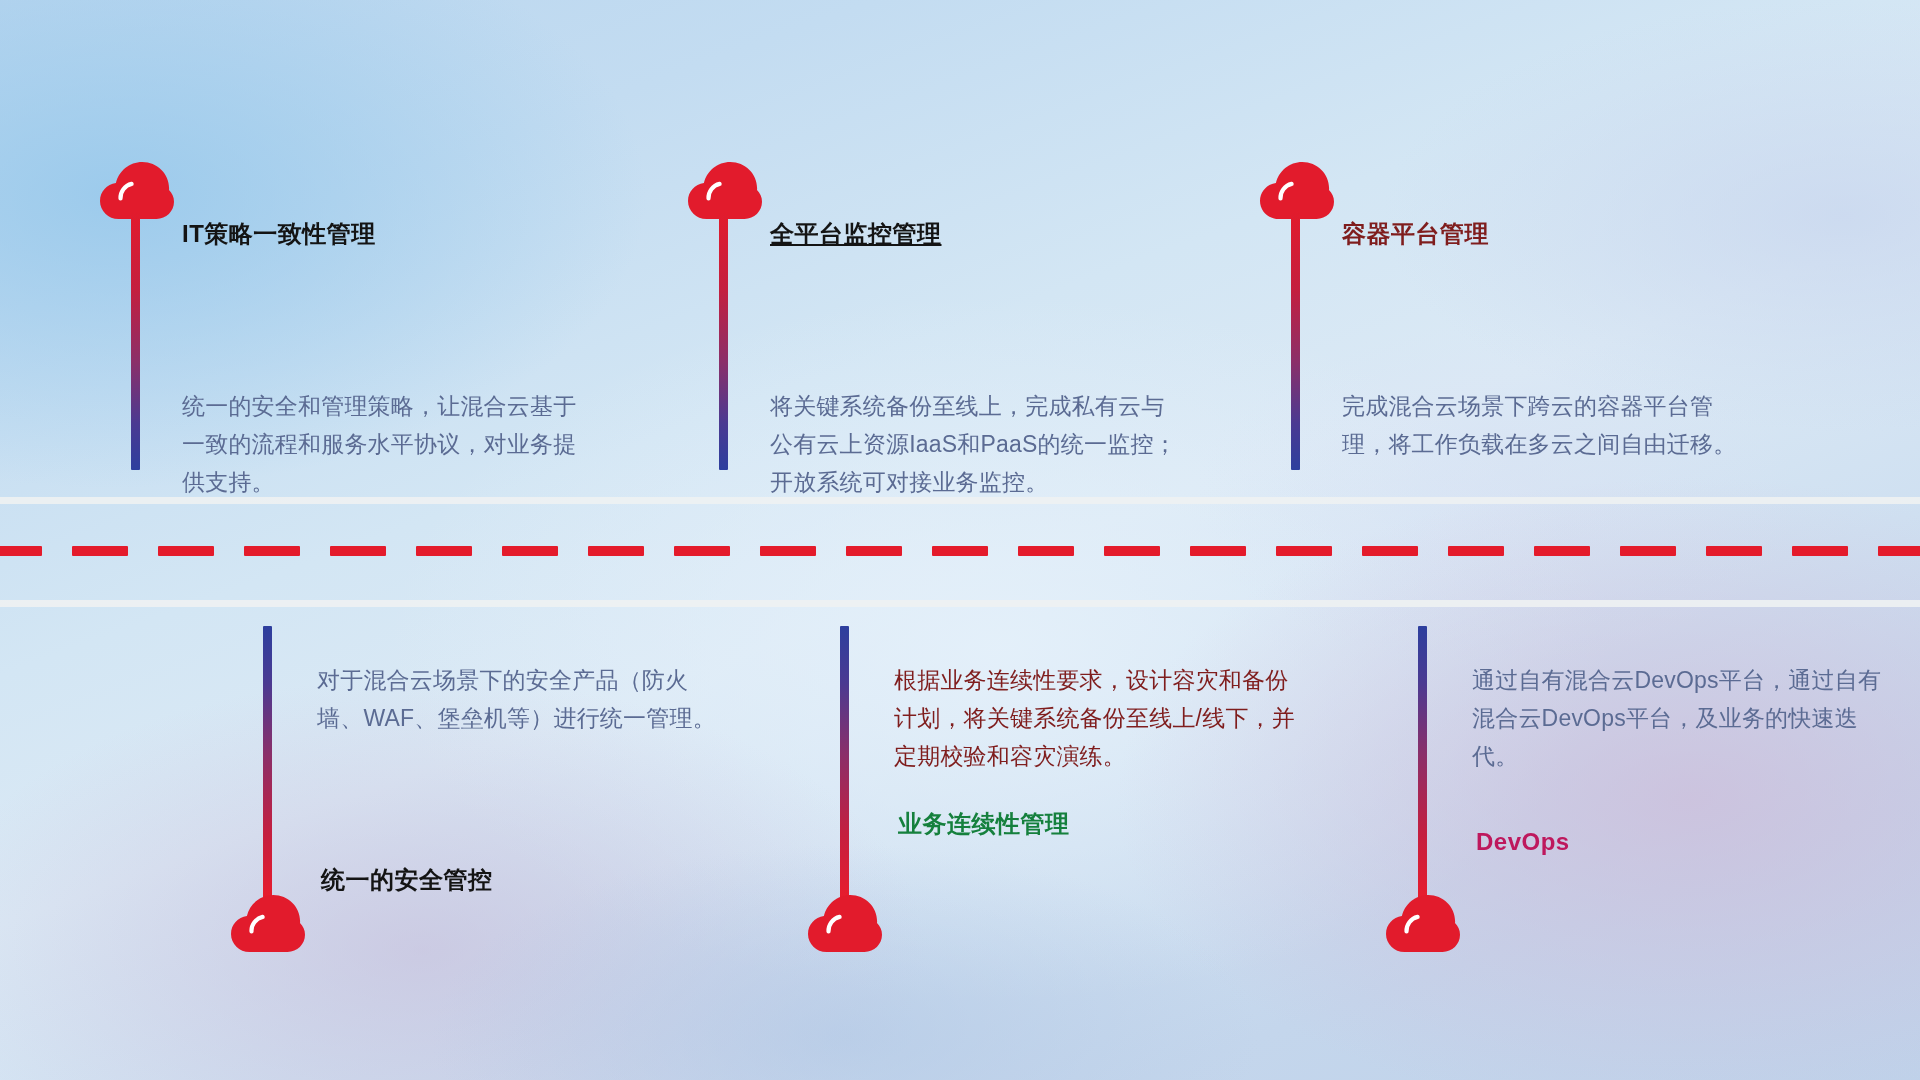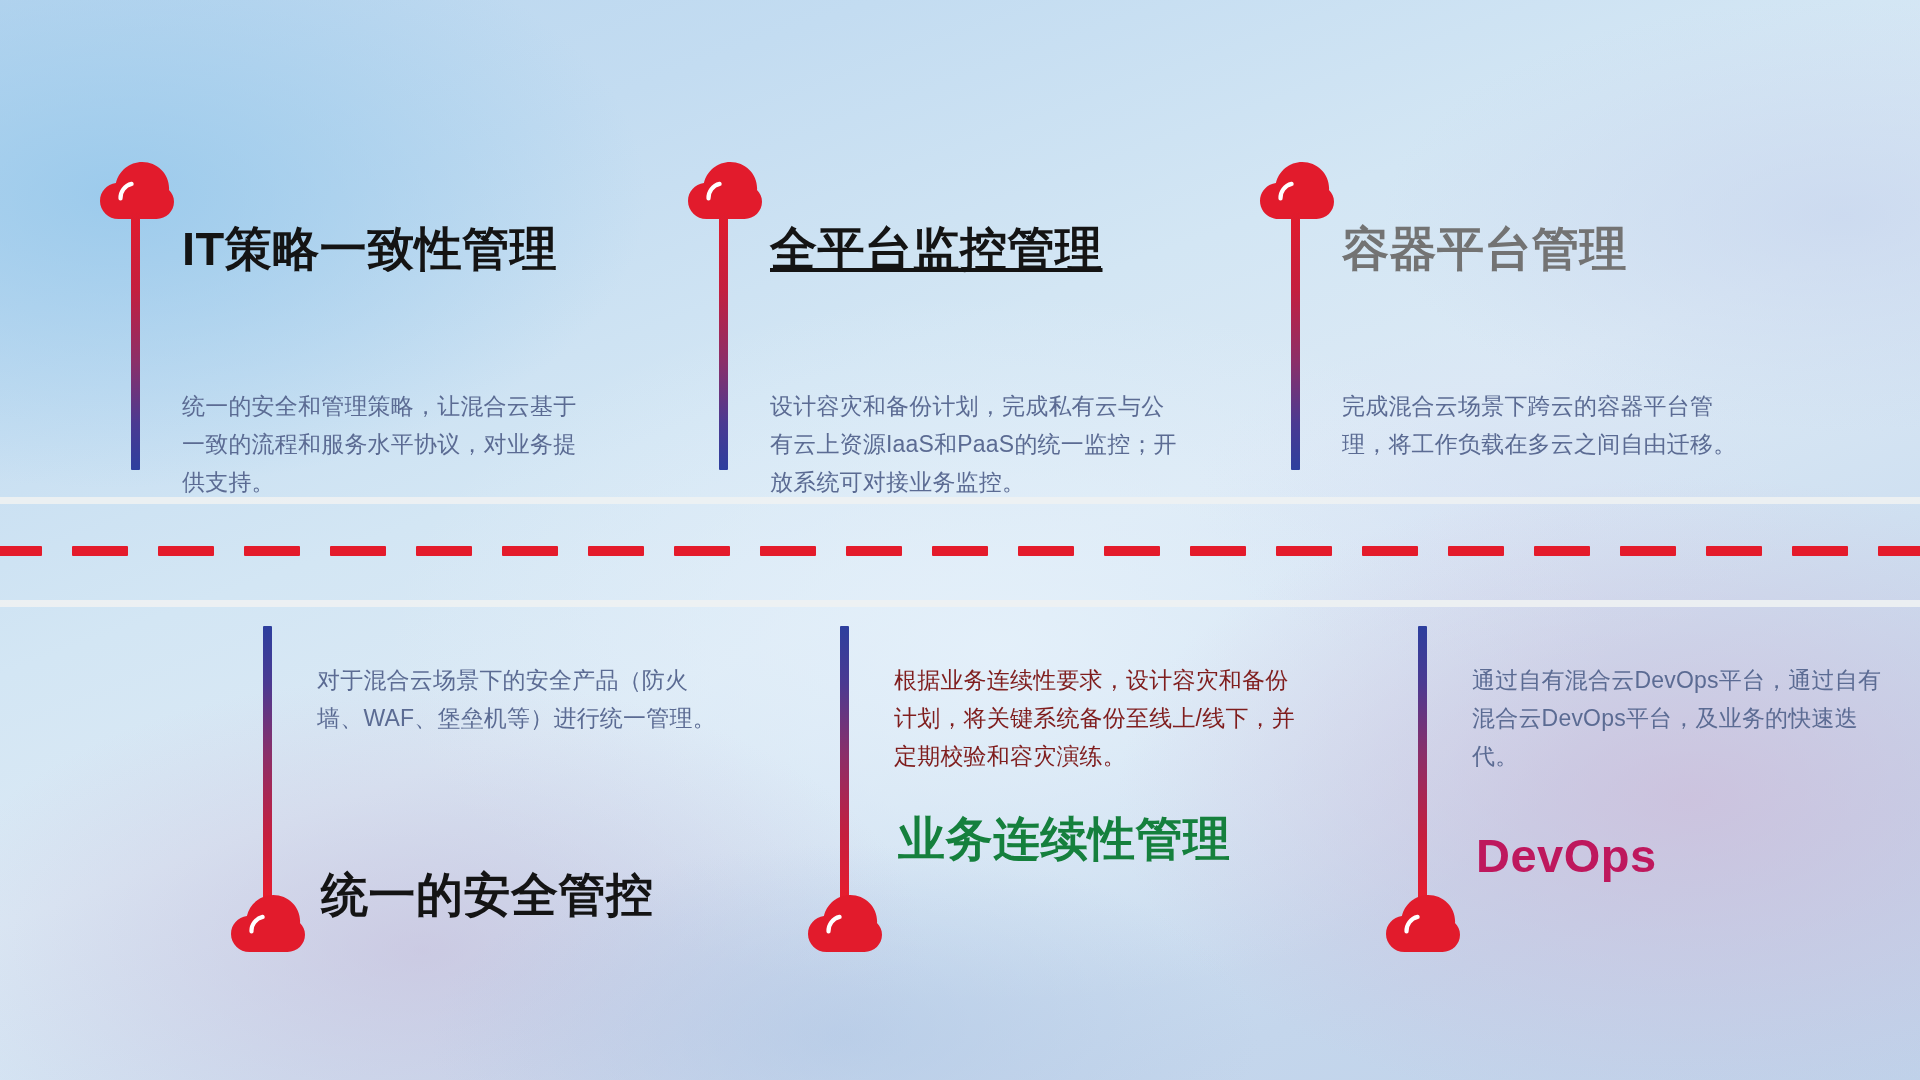--- a/index.html
+++ b/index.html
@@ -108,21 +108,21 @@
     background: linear-gradient(to bottom, #2d3f9e 0%, #4a3a92 20%,
                 #8b2f69 46%, #c41f3f 74%, #ec1c2b 100%);
   }
 
   
   .cloud { position: absolute; width: 74px; height: 58px; }
   .cloud svg { display: block; width: 100%; height: 100%; }
 
   .heading {
     position: absolute;
-    font-size: 47px;
+    font-size: 24px;
     font-weight: 700;
     color: #141414;
     letter-spacing: 0.5px;
     white-space: nowrap;
   }
 
   .body {
     position: absolute;
     font-size: 23px;
     line-height: 38px;
@@ -160,32 +160,32 @@
 
   <div class="col" style="left:688px; top:0;">
     <div class="cloud" style="left:0px; top:162px;">
       <svg viewBox="0 0 74 58">
         <path d="M18.5 57C8.3 57 0 48.9 0 38.9c0-9.1 6.9-16.7 15.9-17.8C18.6 9.1 29.4 0 42.3 0 57.1 0 69.1 11.8 69.1 26.3c0 .6 0 1.2-.1 1.8C72 31 74 35.2 74 39.8 74 49.3 66.2 57 56.5 57z" fill="#e21b2c"></path>
         <path d="M20.5 36.5c-.4-6.9 4.4-13.1 11.1-14.6" fill="none" stroke="#ffffff" stroke-width="4.2" stroke-linecap="round"></path>
       </svg>
     </div>
     <div class="stem stem-top" style="left:31px; top:212px; height:258px;"></div>
     <div class="heading" style="left: 82px; top: 218px; color: rgb(20, 20, 20); text-decoration: underline;">全平台监控管理</div>
-    <div class="body" style="left: 82px; top: 362px; color: rgb(91, 107, 147);">设计容灾和备份计划，完成私有云与公有云上资源IaaS和PaaS的统一监控；开放系统可对接业务监控。</div>
+    <div class="body" style="left: 82px; top: 362px; color: rgb(91, 107, 147);">将关键系统备份至线上，完成私有云与公有云上资源IaaS和PaaS的统一监控；开放系统可对接业务监控。</div>
   </div>
 
   <div class="col" style="left:1260px; top:0;">
     <div class="cloud" style="left:0px; top:162px;">
       <svg viewBox="0 0 74 58">
         <path d="M18.5 57C8.3 57 0 48.9 0 38.9c0-9.1 6.9-16.7 15.9-17.8C18.6 9.1 29.4 0 42.3 0 57.1 0 69.1 11.8 69.1 26.3c0 .6 0 1.2-.1 1.8C72 31 74 35.2 74 39.8 74 49.3 66.2 57 56.5 57z" fill="#e21b2c"></path>
         <path d="M20.5 36.5c-.4-6.9 4.4-13.1 11.1-14.6" fill="none" stroke="#ffffff" stroke-width="4.2" stroke-linecap="round"></path>
       </svg>
     </div>
     <div class="stem stem-top" style="left:31px; top:212px; height:258px;"></div>
-    <div class="heading" style="left: 82px; top: 218px; color: #737373;">容器平台管理</div>
+    <div class="heading" style="left: 82px; top: 218px; color: #7f1d1d;">容器平台管理</div>
     <div class="body" style="left: 82px; top: 362px; color: rgb(91, 107, 147);">完成混合云场景下跨云的容器平台管理，将工作负载在多云之间自由迁移。</div>
   </div>
 
   <div class="rule rule-top" style="background: rgb(238, 241, 242);"></div>
   <div class="dashes" id="dashrow">
       <div class="dash" style="position: absolute; left: -14px; width: 56px; background: rgb(228, 27, 43);"></div>
       <div class="dash" style="position: absolute; left: 72px; width: 56px; background: rgb(228, 27, 43);"></div>
       <div class="dash" style="position: absolute; left: 158px; width: 56px; background: rgb(228, 27, 43);"></div>
       <div class="dash" style="position: absolute; left: 244px; width: 56px; background: rgb(228, 27, 43);"></div>
       <div class="dash" style="position: absolute; left: 330px; width: 56px; background: rgb(228, 27, 43);"></div>

